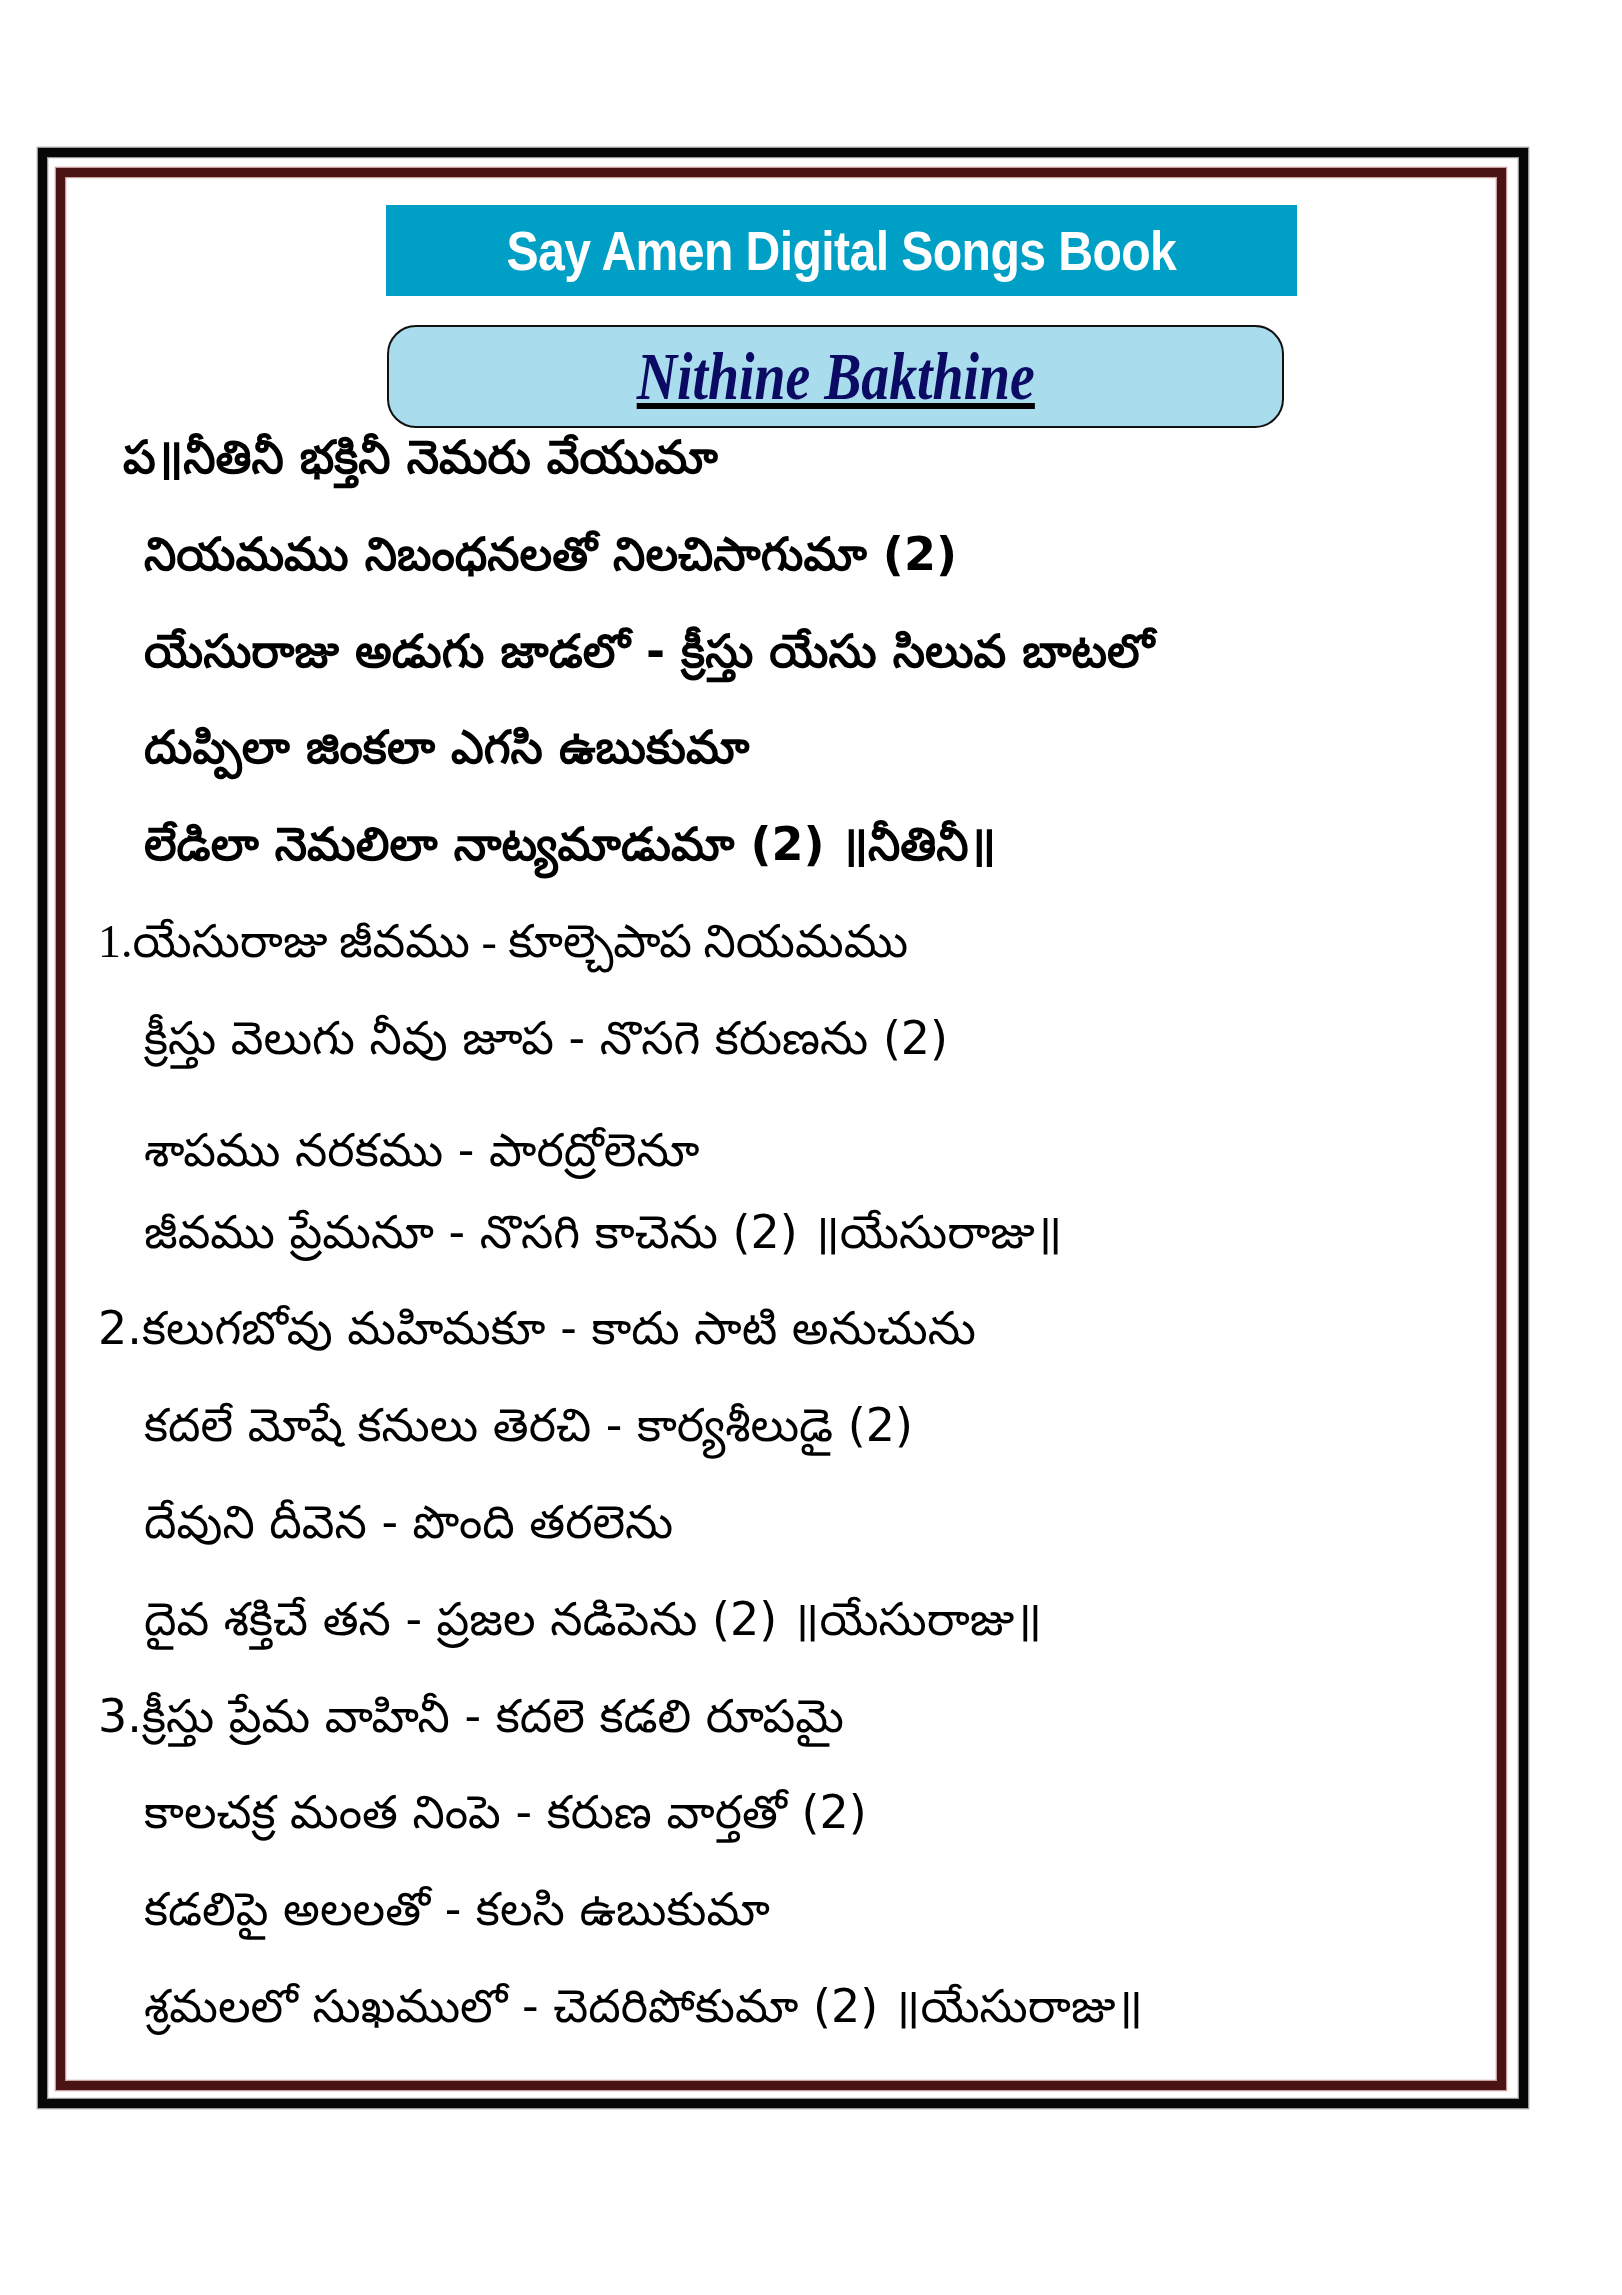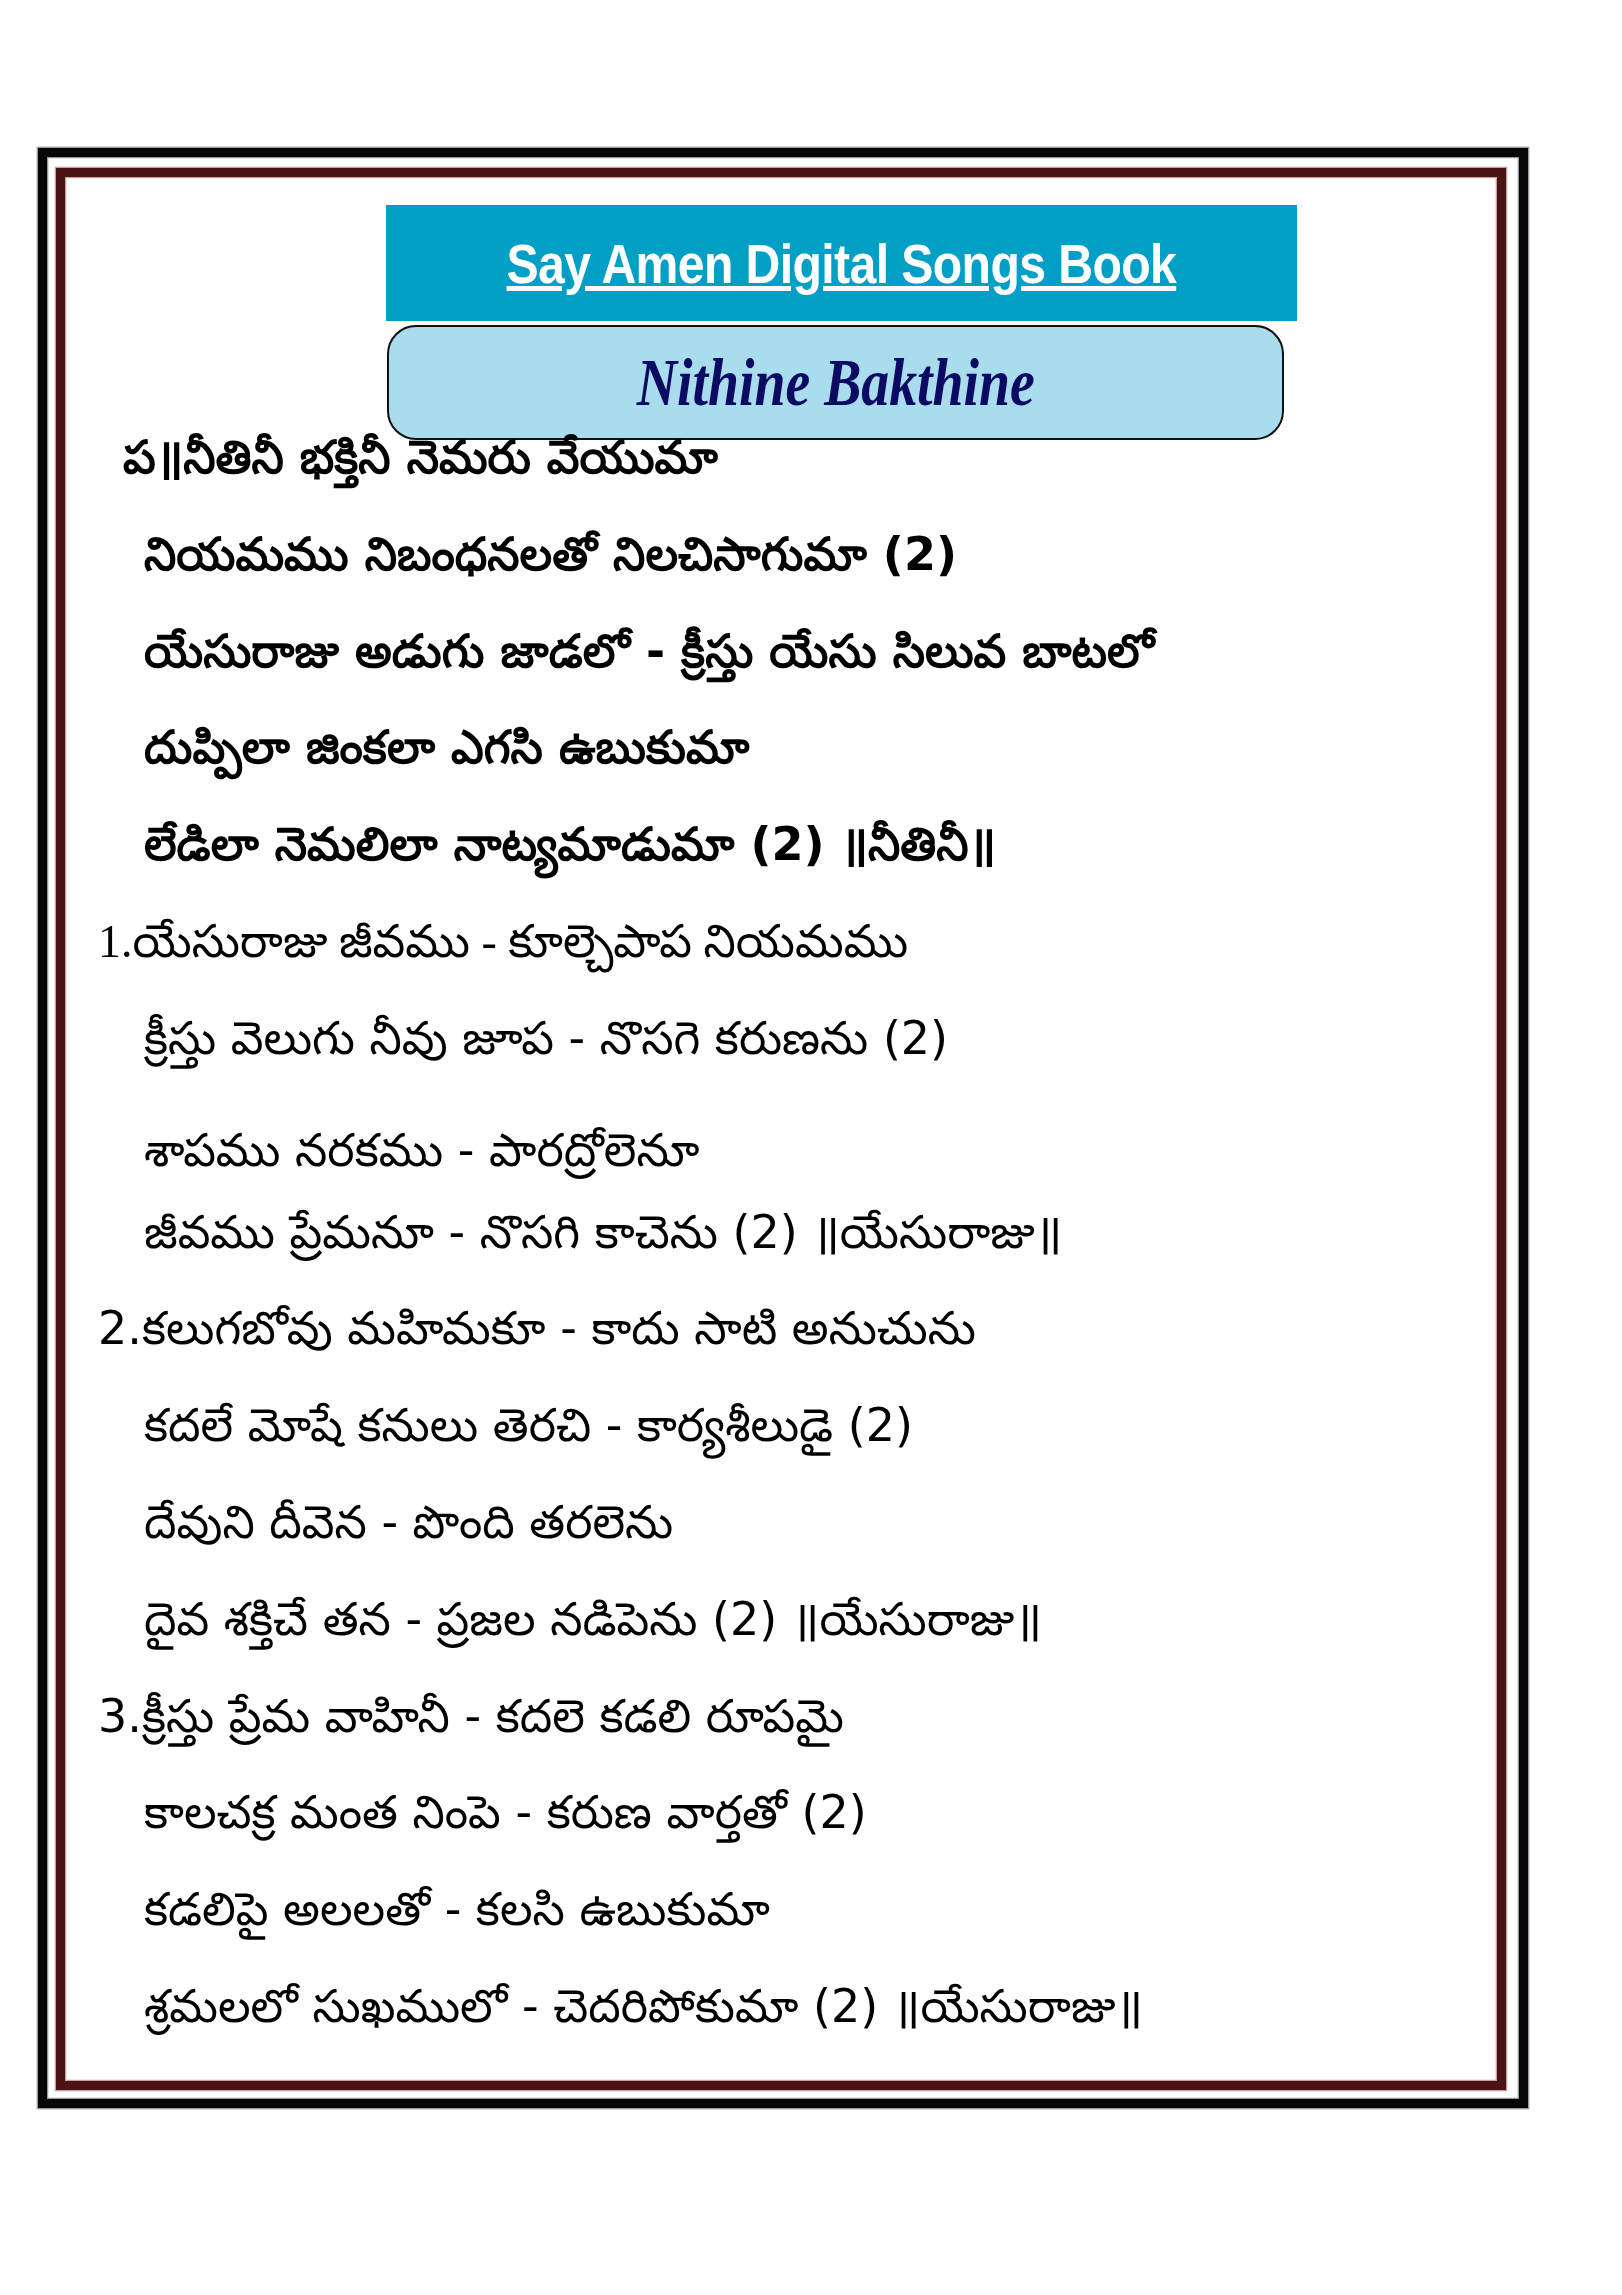--- a/index.html
+++ b/index.html
@@ -8,32 +8,32 @@
     position: absolute; left: 38px; top: 148px; width: 1490px; height: 1960px;
     box-sizing: border-box; border: 9.8px solid #050708;
     box-shadow: 0 0 0 1.3px #9a9a9a, inset 0 0 0 1.3px #9a9a9a;
   }
   .inner-frame {
     position: absolute; left: 56px; top: 168px; width: 1450px; height: 1922px;
     box-sizing: border-box; border: 9.8px solid #4a1414;
     box-shadow: 0 0 0 1.3px #c9a0a0, inset 0 0 0 1.3px #c9a0a0;
   }
   .banner {
-    position: absolute; left: 386px; top: 205px; width: 911px; height: 116px;
+    position: absolute; left: 386px; top: 205px; width: 911px; height: 91px;
     background: #009fc6; color: #ffffff;
     display: flex; align-items: center; justify-content: center;
     font-family: "Liberation Sans", sans-serif; font-weight: bold; font-size: 56px;
-    letter-spacing: -0.7px; transform-origin: center; text-decoration: underline;
+    letter-spacing: -0.7px; transform-origin: center;
   }
   .banner span { display: inline-block; transform: scaleX(0.86); white-space: nowrap; }
   .title-box {
-    position: absolute; left: 387px; top: 325px; width: 897px; height: 115px;
+    position: absolute; left: 387px; top: 325px; width: 897px; height: 103px;
     box-sizing: border-box; background: #a9dced; border: 2.6px solid #111111;
     border-radius: 29px;
-    display: flex; align-items: center; justify-content: center;
+    display: flex; align-items: center; justify-content: center; text-decoration: underline;
   }
   .title-box span {
     font-family: "Liberation Serif", serif; font-style: italic; font-weight: bold;
     font-size: 68px; color: #0b0b63; display: inline-block; transform: scaleX(0.82);
     white-space: nowrap;
   }
   .lyrics {
     position: absolute; left: 98px; top: 425px; width: 1374px;
   }
   .line {

